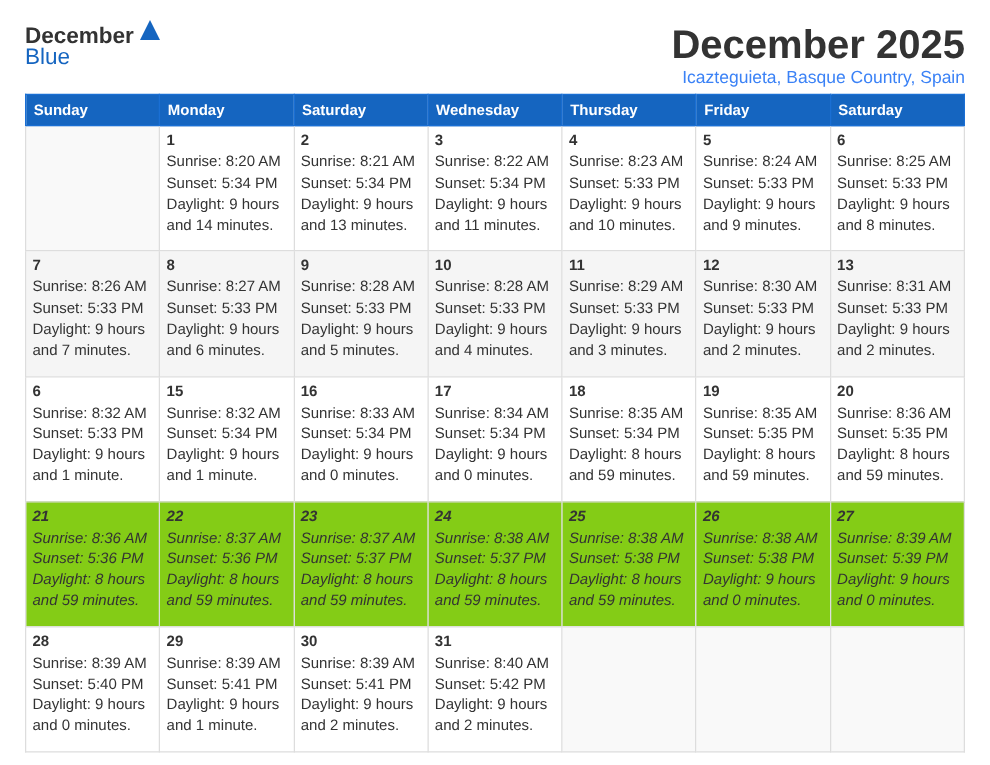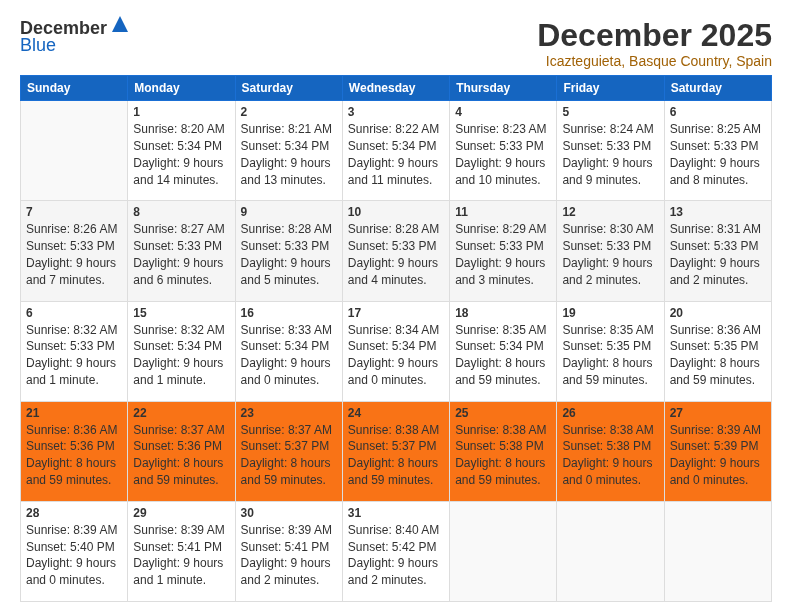--- a/index.html
+++ b/index.html
@@ -34,21 +34,21 @@
       text-align: right;
     }
     .month-title {
       font-size: 32px;
       font-weight: bold;
       color: #333;
       line-height: 1.1;
     }
     .location-title {
       font-size: 14px;
-      color: #a16207;
+      color: #3b82f6;
     }
     .calendar {
       flex: 1;
       border: 1px solid #ccc;
       border-collapse: collapse;
       width: 100%;
       table-layout: fixed;
       font-size: 10.5px;
     }
     .calendar th {
@@ -202,21 +202,21 @@
           </td>
           <td>
             <span class="day-number">19</span>
             <div class="day-info">Sunrise: 8:35 AM<br>Sunset: 5:35 PM<br>Daylight: 8 hours<br>and 59 minutes.</div>
           </td>
           <td>
             <span class="day-number">20</span>
             <div class="day-info">Sunrise: 8:36 AM<br>Sunset: 5:35 PM<br>Daylight: 8 hours<br>and 59 minutes.</div>
           </td>
         </tr>
-        <tr style="background: #f97316;">
+        <tr style="background: #84cc16; font-style: italic;">
           <td>
             <span class="day-number">21</span>
             <div class="day-info">Sunrise: 8:36 AM<br>Sunset: 5:36 PM<br>Daylight: 8 hours<br>and 59 minutes.</div>
           </td>
           <td>
             <span class="day-number">22</span>
             <div class="day-info">Sunrise: 8:37 AM<br>Sunset: 5:36 PM<br>Daylight: 8 hours<br>and 59 minutes.</div>
           </td>
           <td>
             <span class="day-number">23</span>

